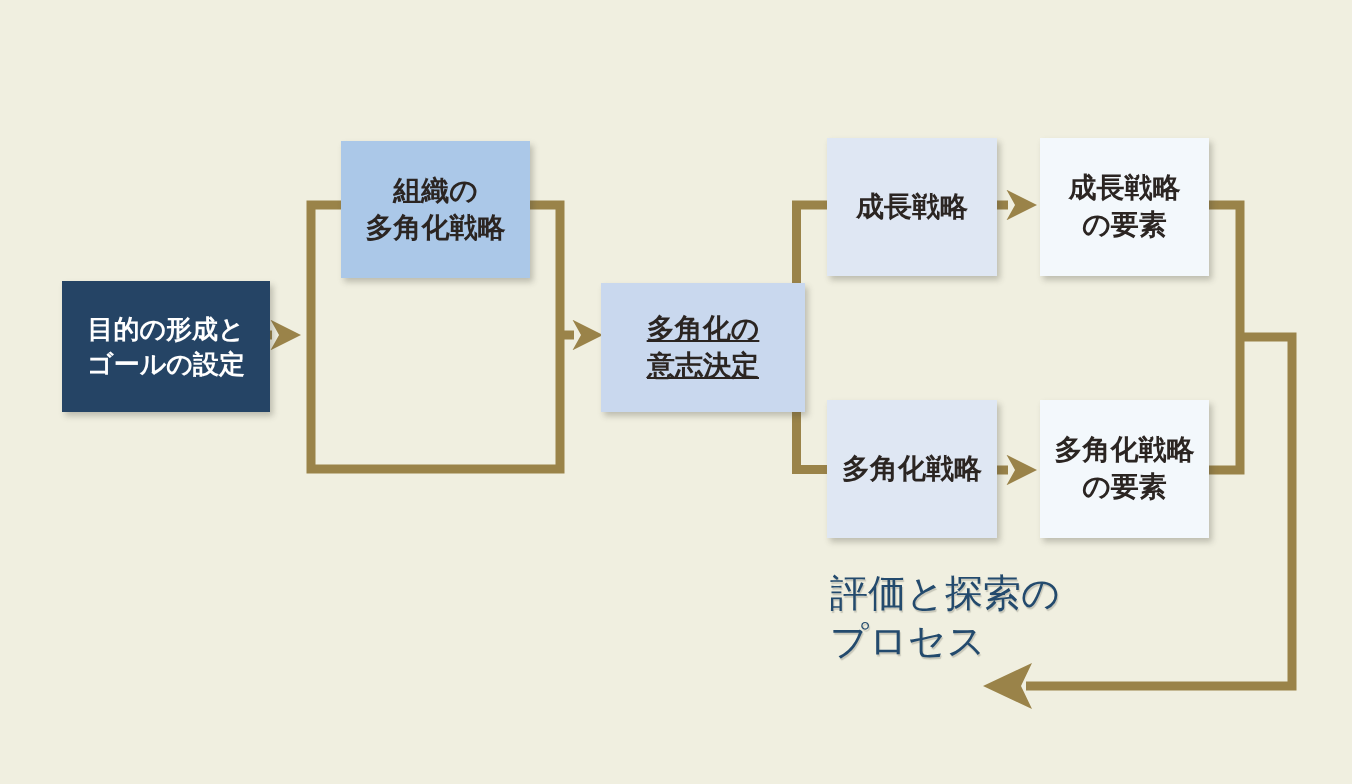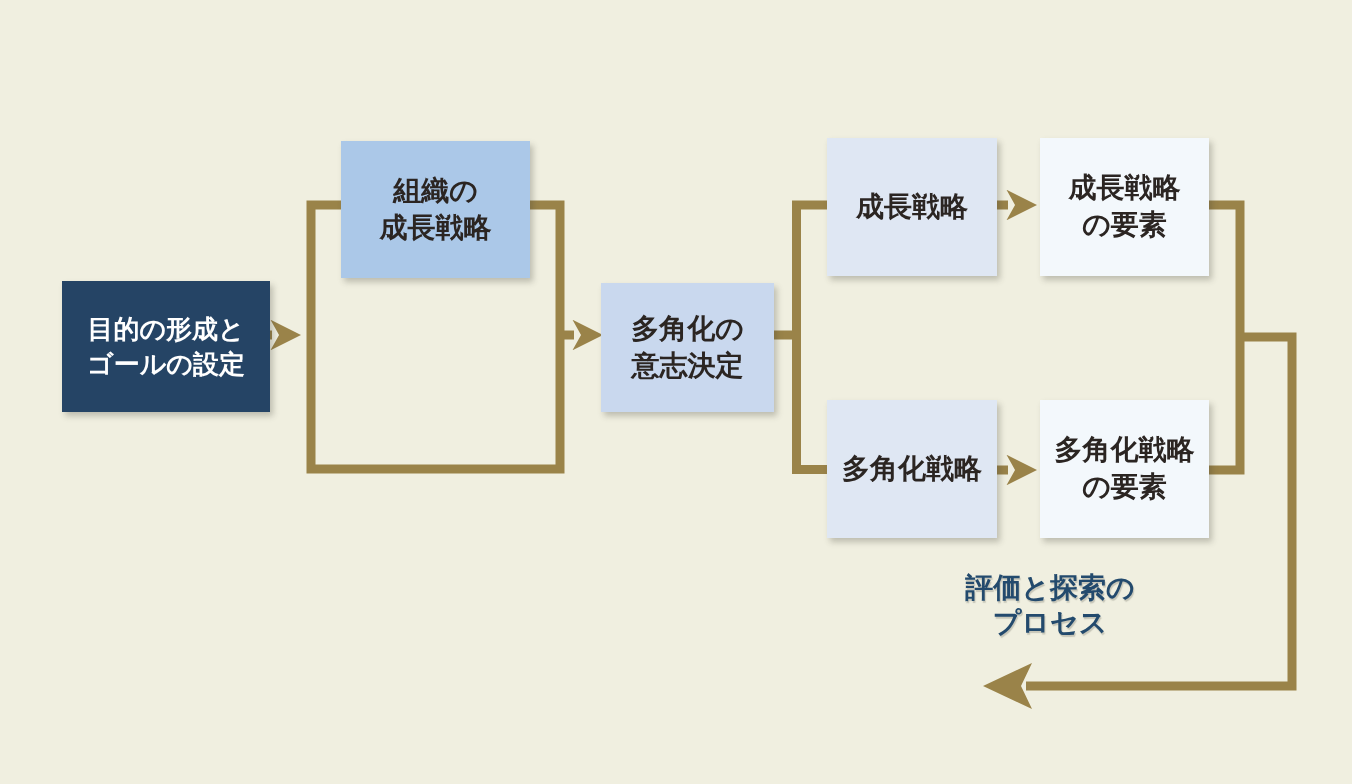--- a/index.html
+++ b/index.html
@@ -38,32 +38,32 @@
     box-shadow:3px 4px 6px rgba(60,60,50,0.28);
   }
   .node-goal{
     left:62px;top:281px;width:208px;height:131px;
     background:var(--navy-box,#254465);
     color:#ffffff;
     font-size:26px;
   }
   .node-internal{left:341px;top:141px;width:189px;height:137px;background:var(--box-blue-1,#abc8e8);}
   .node-external{left:341px;top:410px;width:189px;height:137px;background:var(--box-blue-1,#abc8e8);}
-  .node-decision{left:601px;top:283px;width:173px;height:129px;background:var(--box-blue-2,#c9d8ee);}
+  .node-decision{left:601px;top:283px;width:204px;height:129px;background:var(--box-blue-2,#c9d8ee);text-decoration:underline;}
   .node-growth{left:827px;top:138px;width:170px;height:138px;background:var(--box-blue-3,#dfe7f3);}
   .node-growth-el{left:1040px;top:138px;width:169px;height:138px;background:var(--box-blue-4,#f3f8fc);}
   .node-divers{left:827px;top:400px;width:170px;height:138px;background:var(--box-blue-3,#dfe7f3);}
   .node-divers-el{left:1040px;top:400px;width:169px;height:138px;background:var(--box-blue-4,#f3f8fc);}
   .caption{
     position:absolute;
     left:830px;top:570px;width:440px;
-    text-align:center;
+    text-align:left;
     white-space:pre-line;
-    font-weight:bold;
-    font-size:28px;
+    font-weight:normal;
+    font-size:38px;
     line-height:1.25;
     color:var(--caption-navy,#234a6d);
     text-shadow:1px 2px 1px rgba(120,120,110,0.35);
   }
 </style>
 </head>
 <body>
 
 <div class="canvas">
 
@@ -92,21 +92,21 @@
 
     <path d="M1236,337 H1292 V686 H1026"></path>
 
     <polygon class="arrowhead" points="983,686 1032,663 1021,686 1032,709"></polygon>
   </svg>
 
   <div class="node node-goal">目的の形成と
 ゴールの設定</div>
 
   <div class="node node-internal">組織の
-成長戦略</div>
+多角化戦略</div>
 
 
   <div class="node node-decision">多角化の
 意志決定</div>
 
   <div class="node node-growth">成長戦略</div>
 
   <div class="node node-growth-el">成長戦略
 の要素</div>
 

